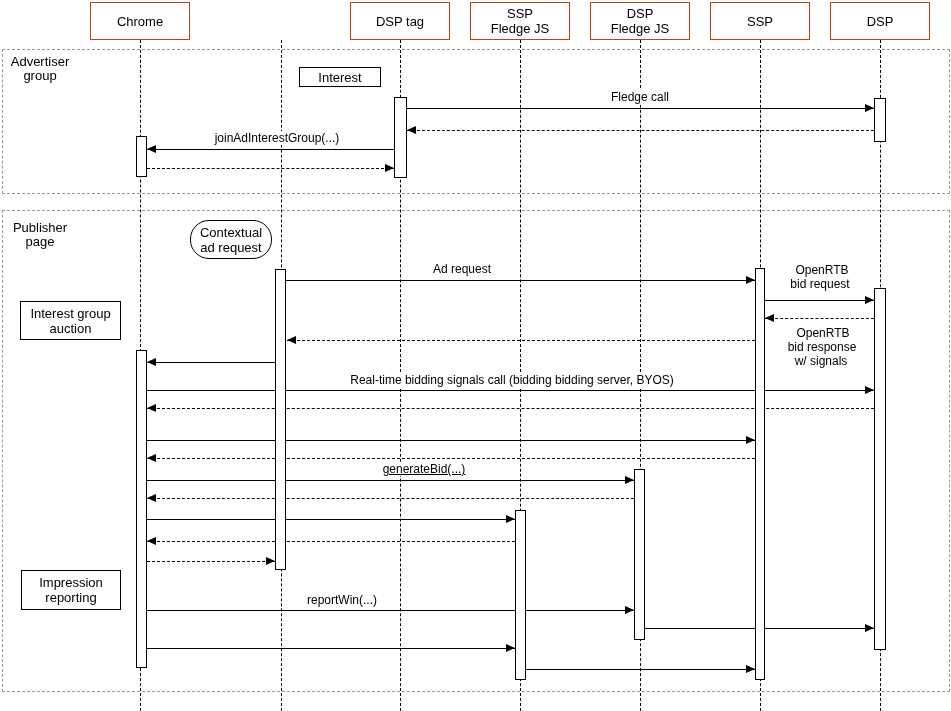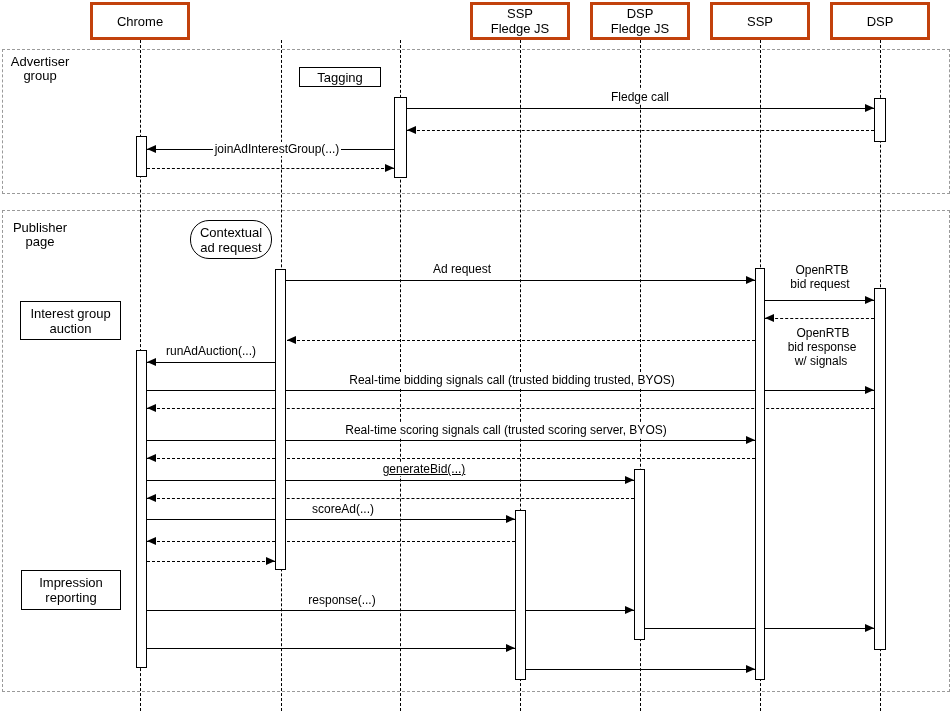--- a/index.html
+++ b/index.html
@@ -24,21 +24,21 @@
   .frame-label{
     position:absolute;
     text-align:center;
     white-space:pre-line;
     font-size:13px;line-height:14px;
     z-index:6;
   }
   .actor-box{
     position:absolute;top:2px;height:38px;width:100px;
     box-sizing:border-box;
-    border:3px solid #c2410c;background:#fff;
+    border:1px solid #c2410c;background:#fff;
     display:flex;align-items:center;justify-content:center;
     text-align:center;white-space:pre-line;
     font-size:13px;line-height:15px;
     z-index:6;
   }
   .note-box{
     position:absolute;
     box-sizing:border-box;
     border:1px solid #000;background:#fff;
     display:flex;align-items:center;justify-content:center;
@@ -96,87 +96,85 @@
     <div class="lifeline" style="left: 640px;"></div>
     <div class="lifeline" style="left: 760px;"></div>
     <div class="lifeline" style="left: 880px;"></div>
     <div class="msg-line solid" style="left: 407px; top: 108px; width: 467px;"></div>
     <div class="arrowhead right" style="top: 104px; left: 865px;"></div>
     <div class="msg-label" style="left: 430px; top: 90px; width: 420px;"><span>Fledge call</span></div>
     <div class="msg-line dashed" style="left: 407px; top: 130px; width: 467px;"></div>
     <div class="arrowhead left" style="top: 126px; left: 407px;"></div>
     <div class="msg-line solid" style="left: 147px; top: 149px; width: 247px;"></div>
     <div class="arrowhead left" style="top: 145px; left: 147px;"></div>
-    <div class="msg-label" style="left: 67px; top: 142px; width: 420px;"><span>joinAdInterestGroup(...)</span></div>
+    <div class="msg-label" style="left: 67px; top: 131px; width: 420px;"><span>joinAdInterestGroup(...)</span></div>
     <div class="msg-line dashed" style="left: 147px; top: 168px; width: 247px;"></div>
     <div class="arrowhead right" style="top: 164px; left: 385px;"></div>
     <div class="msg-line solid" style="left: 286px; top: 280px; width: 469px;"></div>
     <div class="arrowhead right" style="top: 276px; left: 746px;"></div>
     <div class="msg-label" style="left: 252px; top: 262px; width: 420px;"><span>Ad request</span></div>
     <div class="msg-line solid" style="left: 765px; top: 300px; width: 109px;"></div>
     <div class="arrowhead right" style="top: 296px; left: 865px;"></div>
     <div class="msg-label" style="left: 611px; top: 263px; width: 420px;"><span>OpenRTB
 bid request</span></div>
     <div class="msg-line dashed" style="left: 765px; top: 318px; width: 109px;"></div>
     <div class="arrowhead left" style="top: 314px; left: 765px;"></div>
     <div class="msg-label" style="left: 612px; top: 326px; width: 420px;"><span>OpenRTB
 bid response
 w/ signals</span></div>
     <div class="msg-line dashed" style="left: 287px; top: 340px; width: 468px;"></div>
     <div class="arrowhead left" style="top: 336px; left: 287px;"></div>
     <div class="msg-line solid" style="left: 147px; top: 362px; width: 128px;"></div>
     <div class="arrowhead left" style="top: 358px; left: 147px;"></div>
-    <div class="msg-label" style="left: 1px; top: 344px; width: 420px;"><span>runAdAuction(...)</span></div>
     <div class="msg-line solid" style="left: 147px; top: 390px; width: 727px;"></div>
     <div class="arrowhead right" style="top: 386px; left: 865px;"></div>
-    <div class="msg-label" style="left: 302px; top: 373px; width: 420px;"><span>Real-time bidding signals call (trusted bidding trusted, BYOS)</span></div>
+    <div class="msg-label" style="left: 302px; top: 373px; width: 420px;"><span>Real-time bidding signals call (bidding bidding server, BYOS)</span></div>
     <div class="msg-line dashed" style="left: 147px; top: 408px; width: 727px;"></div>
     <div class="arrowhead left" style="top: 404px; left: 147px;"></div>
     <div class="msg-line solid" style="left: 147px; top: 440px; width: 608px;"></div>
     <div class="arrowhead right" style="top: 436px; left: 746px;"></div>
-    <div class="msg-label" style="left: 296px; top: 423px; width: 420px;"><span>Real-time scoring signals call (trusted scoring server, BYOS)</span></div>
     <div class="msg-line dashed" style="left: 147px; top: 458px; width: 608px;"></div>
     <div class="arrowhead left" style="top: 454px; left: 147px;"></div>
     <div class="msg-line solid" style="left: 147px; top: 480px; width: 487px;"></div>
     <div class="arrowhead right" style="top: 476px; left: 625px;"></div>
     <div class="msg-label" style="left: 214px; top: 462px; width: 420px; text-decoration: underline;"><span>generateBid(...)</span></div>
     <div class="msg-line dashed" style="left: 147px; top: 498px; width: 487px;"></div>
     <div class="arrowhead left" style="top: 494px; left: 147px;"></div>
     <div class="msg-line solid" style="left: 147px; top: 519px; width: 368px;"></div>
     <div class="arrowhead right" style="top: 515px; left: 506px;"></div>
-    <div class="msg-label" style="left: 133px; top: 502px; width: 420px;"><span>scoreAd(...)</span></div>
     <div class="msg-line dashed" style="left: 147px; top: 541px; width: 368px;"></div>
     <div class="arrowhead left" style="top: 537px; left: 147px;"></div>
     <div class="msg-line dashed" style="left: 147px; top: 561px; width: 128px;"></div>
     <div class="arrowhead right" style="top: 557px; left: 266px;"></div>
     <div class="msg-line solid" style="left: 147px; top: 610px; width: 487px;"></div>
     <div class="arrowhead right" style="top: 606px; left: 625px;"></div>
-    <div class="msg-label" style="left: 132px; top: 593px; width: 420px;"><span>response(...)</span></div>
+    <div class="msg-label" style="left: 132px; top: 593px; width: 420px;"><span>reportWin(...)</span></div>
     <div class="msg-line solid" style="left: 645px; top: 628px; width: 229px;"></div>
     <div class="arrowhead right" style="top: 624px; left: 865px;"></div>
     <div class="msg-line solid" style="left: 147px; top: 648px; width: 368px;"></div>
     <div class="arrowhead right" style="top: 644px; left: 506px;"></div>
     <div class="msg-line solid" style="left: 526px; top: 669px; width: 229px;"></div>
     <div class="arrowhead right" style="top: 665px; left: 746px;"></div>
     <div class="activation" style="left: 136px; top: 136px; width: 11px; height: 41px;"></div>
     <div class="activation" style="left: 394px; top: 97px; width: 13px; height: 81px;"></div>
     <div class="activation" style="left: 874px; top: 98px; width: 12px; height: 44px;"></div>
     <div class="activation" style="left: 275px; top: 269px; width: 11px; height: 301px;"></div>
     <div class="activation" style="left: 755px; top: 268px; width: 10px; height: 412px;"></div>
     <div class="activation" style="left: 874px; top: 288px; width: 12px; height: 362px;"></div>
     <div class="activation" style="left: 136px; top: 350px; width: 11px; height: 318px;"></div>
     <div class="activation" style="left: 634px; top: 469px; width: 11px; height: 171px;"></div>
     <div class="activation" style="left: 515px; top: 510px; width: 11px; height: 170px;"></div>
-    <div class="note-box" style="left: 299px; top: 67px; width: 82px; height: 20px;">Tagging</div>
+    <div class="note-box" style="left: 299px; top: 67px; width: 82px; height: 20px;">Interest</div>
     <div class="note-box" style="left: 190px; top: 220px; width: 82px; height: 39px; border-radius: 19px;">Contextual
 ad request</div>
     <div class="note-box" style="left: 20px; top: 301px; width: 101px; height: 39px;">Interest group
 auction</div>
     <div class="note-box" style="left: 21px; top: 570px; width: 100px; height: 40px;">Impression
 reporting</div>
     <div class="actor-box" style="left: 90px;">Chrome</div>
+    <div class="actor-box" style="left: 350px;">DSP tag</div>
     <div class="actor-box" style="left: 470px;">SSP
 Fledge JS</div>
     <div class="actor-box" style="left: 590px;">DSP
 Fledge JS</div>
     <div class="actor-box" style="left: 710px;">SSP</div>
     <div class="actor-box" style="left: 830px;">DSP</div>
   </div>
 
 </body></html>

